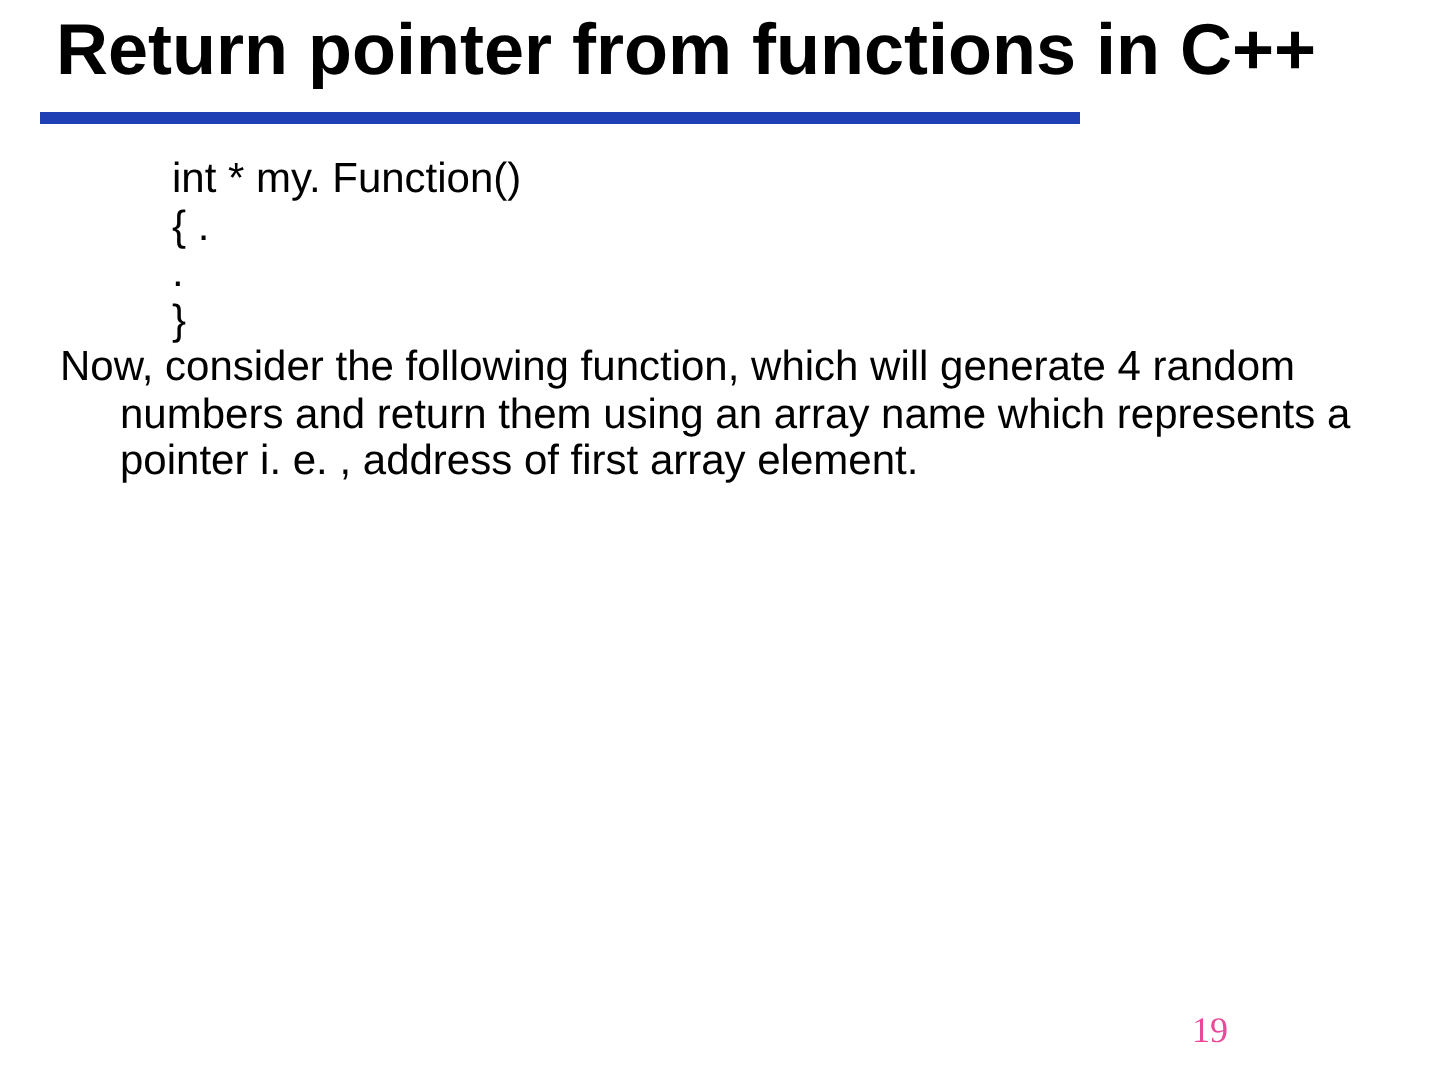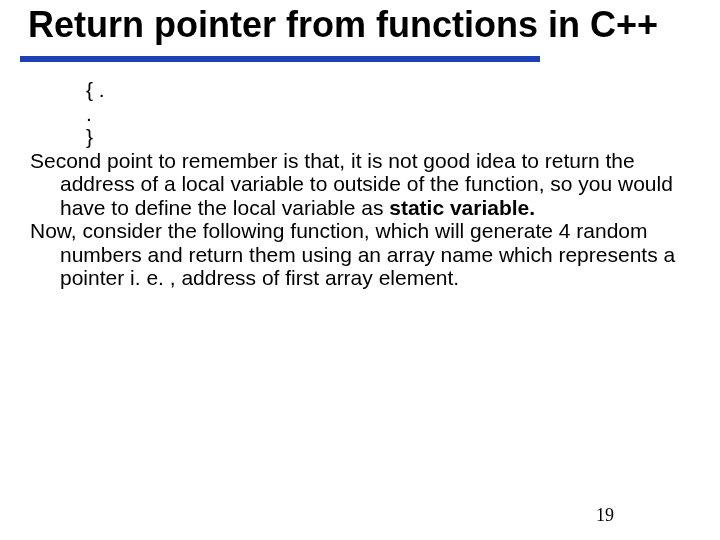--- a/index.html
+++ b/index.html
@@ -56,37 +56,35 @@
     margin: 0;
   }
   .inner-bold {
     font-weight: bold;
   }
   .pagenum {
     position: absolute;
     right: 22px;
     bottom: 14px;
     font-size: 18px;
-    color: #000000;
+    color: #ec4899;
     font-family: "Times New Roman", serif;
   }
 </style>
 </head>
 <body>
 
 <div class="slide">
 
   <div class="title">Return pointer from functions in C++</div>
   <div class="title-underline"></div>
 
   <div class="body">
+    <p class="code">int * my. Function()</p>
     <p class="code">{ .</p>
     <p class="code">.</p>
     <p class="code">}</p>
-    <p class="para">
-      <span>Second point to remember is that, it is not good idea to return the address of a local variable to outside of the function, so you would have to define the local variable as </span><span class="inner-bold">static variable.</span>
-    </p>
     <p class="para">Now, consider the following function, which will generate 4 random numbers and return them using an array name which represents a pointer i. e. , address of first array element.</p>
   </div>
 
   <div class="pagenum">19</div>
 
 </div>
 
 </body></html>

